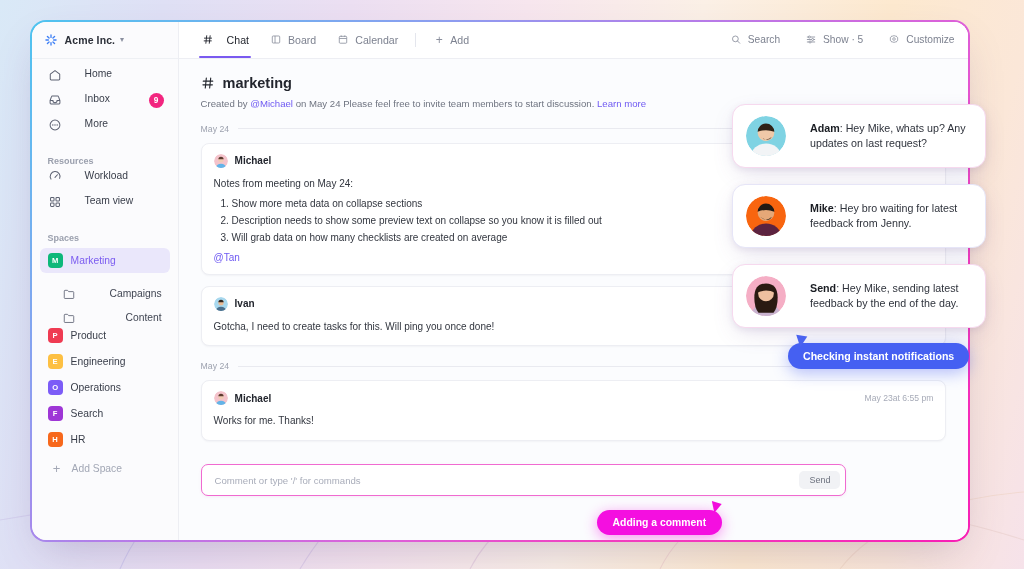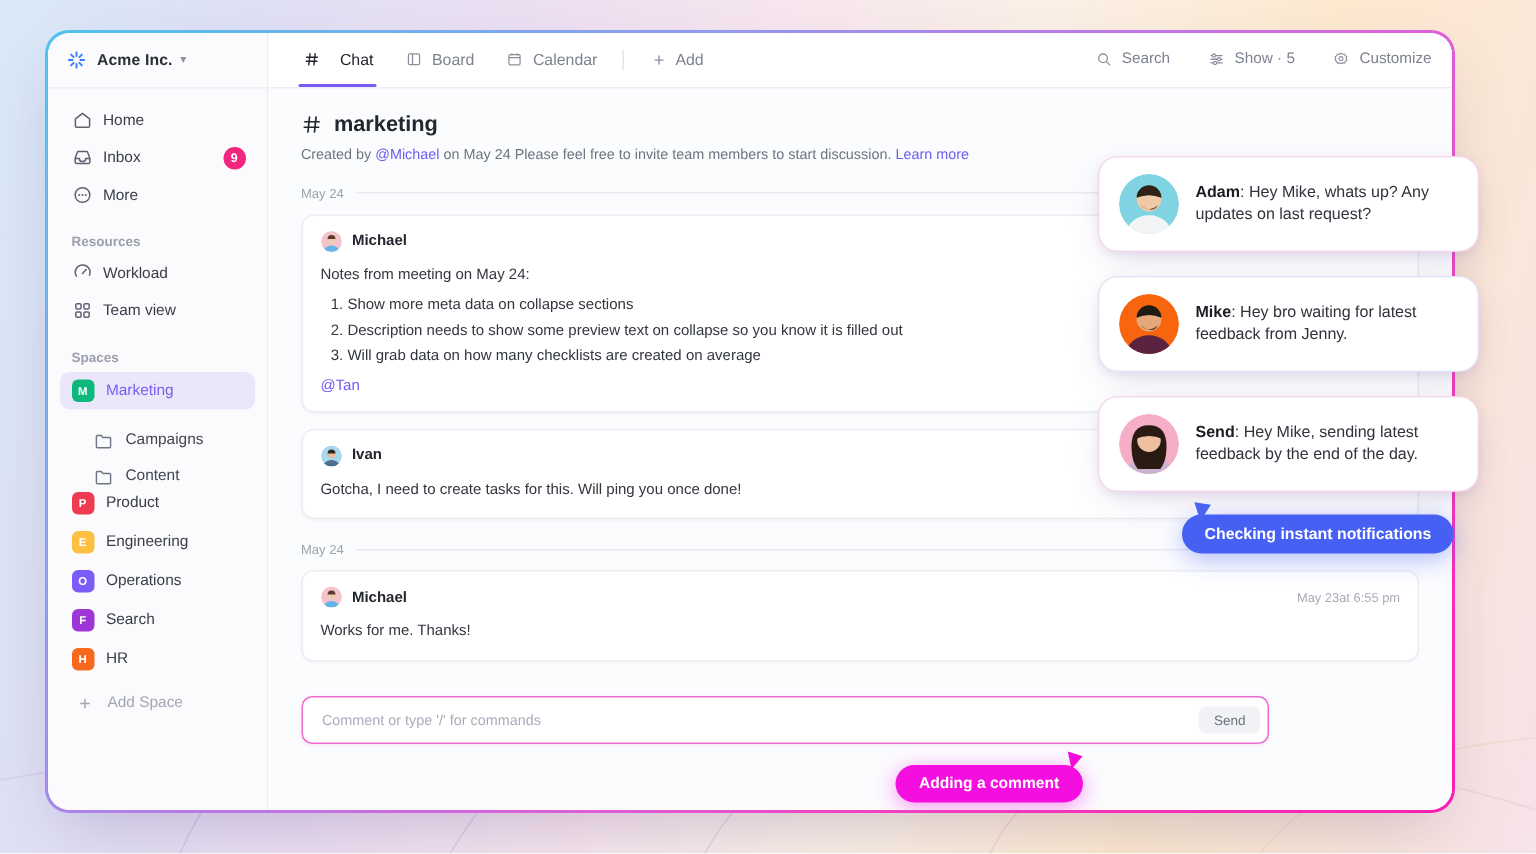--- a/index.html
+++ b/index.html
@@ -63,21 +63,21 @@
     padding: 0 12px;
     border-bottom: 1px solid #eef0f4;
   }
   .workspace-name {
     font-size: 10.5px; font-weight: 700; color: #2b2f38; letter-spacing: .1px;
   }
   .ws-caret { font-size: 8px; color: #8b90a0; margin-left: -2px; }
 
   .nav-group { padding: 9px 8px 0 8px; }
   .nav-item {
-    display: flex; align-items: center; gap: 7px;
+    display: flex; align-items: flex-start; gap: 23px;
     height: 25px; padding: 0 8px;
     border-radius: 6px;
     position: relative;
     cursor: pointer;
   }
   .nav-item .lbl { font-size: 10.3px; color: #383d49; white-space: nowrap; }
   .nav-ico { width: 14px; height: 14px; flex: 0 0 14px; display:block; }
 
   .badge {
     position: absolute; right: 6px;
@@ -103,21 +103,21 @@
   .space-chip {
     width: 15px; height: 15px; flex: 0 0 15px;
     border-radius: 4px;
     color: #fff; font-size: 7.6px; font-weight: 700;
     display: flex; align-items: center; justify-content: center;
   }
   .space-item .lbl { font-size: 10.3px; color: #383d49; }
 
   .sub-item {
     display: flex; align-items: center; gap: 8px;
-    height: 24px; padding: 16px 8px 0 22px; cursor: pointer; border-radius: 6px;
+    height: 24px; padding: 16px 8px 0 22px; cursor: pointer; border-radius: 6px; justify-content: space-between;
   }
   .sub-item .lbl { font-size: 10.3px; color: #414653; }
 
   .add-space {
     display: flex; align-items: center; gap: 9px;
     height: 25px; padding: 0 8px 0 11px; margin-top: 4px; cursor: pointer;
   }
   .add-space .lbl { font-size: 10.3px; color: #a2a7b5; }
   .plus-ico { font-size: 13px; color: #a2a7b5; line-height: 1; width: 12px; text-align:center; }
 
@@ -228,21 +228,21 @@
     white-space: nowrap;
   }
 
   
   .float-card {
     position: absolute;
     width: 254px;
     background: #fff;
     border-radius: 13px;
     padding: 11px 13px;
-    display: flex; align-items: center; gap: 11px;
+    display: flex; align-items: center; gap: 24px;
     box-shadow: 0 8px 24px -6px rgba(110,80,150,.22), 0 2px 6px rgba(110,80,150,.10);
   }
   .float-card .av { width: 40px; height: 40px; border-radius: 50%; flex: 0 0 40px; display: block; }
   .float-card .txt { font-size: 10.7px; color: #2f333c; line-height: 1.42; }
   .float-card .txt b { color: #191c22; font-weight: 700; }
 
   #card-adam  { left: 732px; top: 104px; border: 1px solid #f6d9ee; }
   #card-mike  { left: 732px; top: 184px; border: 1px solid #e6e5f7; }
   #card-jenny { left: 732px; top: 264px; border: 1px solid #f6d9ee; }
 

